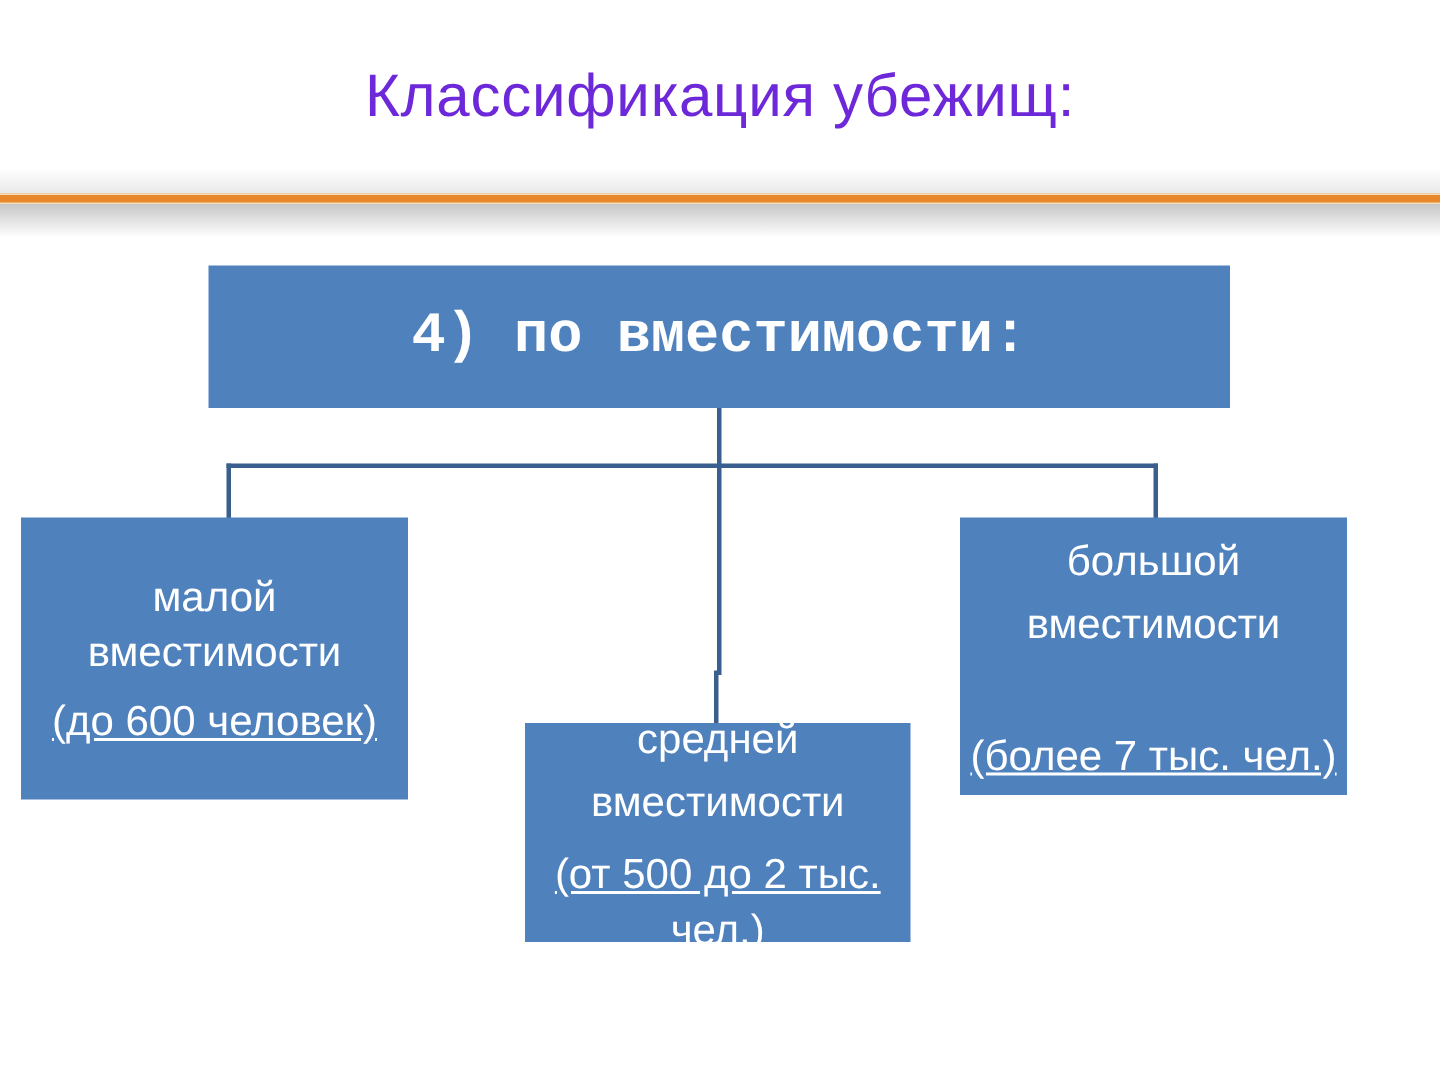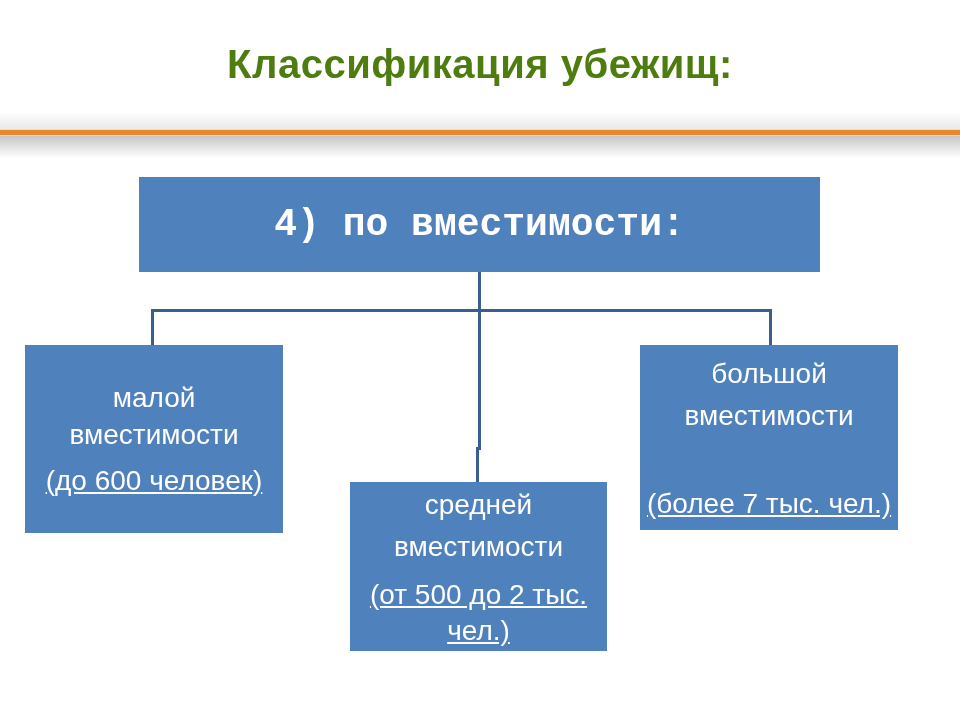--- a/index.html
+++ b/index.html
@@ -7,21 +7,21 @@
     width:960px;height:720px;position:relative;overflow:hidden;
     background:#ffffff;
     font-family:"Liberation Sans","DejaVu Sans",sans-serif;
   }
   .slide{position:absolute;inset:0;width:960px;height:720px;}
 
   
   .title{
     position:absolute;left:0;top:42px;width:960px;
     text-align:center;
-    font-size:40px;font-weight:bold;color:#4d7c0f;
+    font-size:40px;font-weight:normal;color:#6d28d9;
     letter-spacing:0.5px;
   }
 
   
   .rule-top-fade{
     position:absolute;left:0;top:112px;width:960px;height:17px;
     background:linear-gradient(to bottom,#ffffff,#e9e9e9);
   }
   .rule-orange{
     position:absolute;left:0;top:129px;width:960px;height:7px;
@@ -40,22 +40,22 @@
     position:absolute;
     background:#4f81bd;
     color:#ffffff;
     display:flex;flex-direction:column;align-items:center;justify-content:center;
     text-align:center;
   }
   .node-root{
     left:139px;top:177px;width:681px;height:95px;
     font-size:38px;font-weight:bold;font-family:Liberation Mono, monospace;
   }
-  .node-small{ left:25px; top:345px;width:258px;height:188px;font-size:28px;}
-  .node-medium{left:350px;top:482px;width:257px;height:169px;font-size:28px;}
+  .node-small{ left:14px; top:345px;width:258px;height:188px;font-size:28px;}
+  .node-medium{left:350px;top:482px;width:257px;height:146px;font-size:28px;}
   .node-large{ left:640px;top:345px;width:258px;height:185px;font-size:28px;gap:40px;}
   .node .p1{max-width:190px;line-height:1.35;}
   .node .p2{margin-top:9px;line-height:1.3;text-decoration:underline;}
   .node-large .p2{white-space:nowrap;}
   .node-medium .p1,.node-large .p1{line-height:1.5;}
 
   
   .conn{position:absolute;background:#3a5f8e;}
   .conn-v-root{ left:478px;top:272px;width:3px;height:178px;}
   .conn-v-root2{left:476px;top:447px;width:3px;height:35px;}

